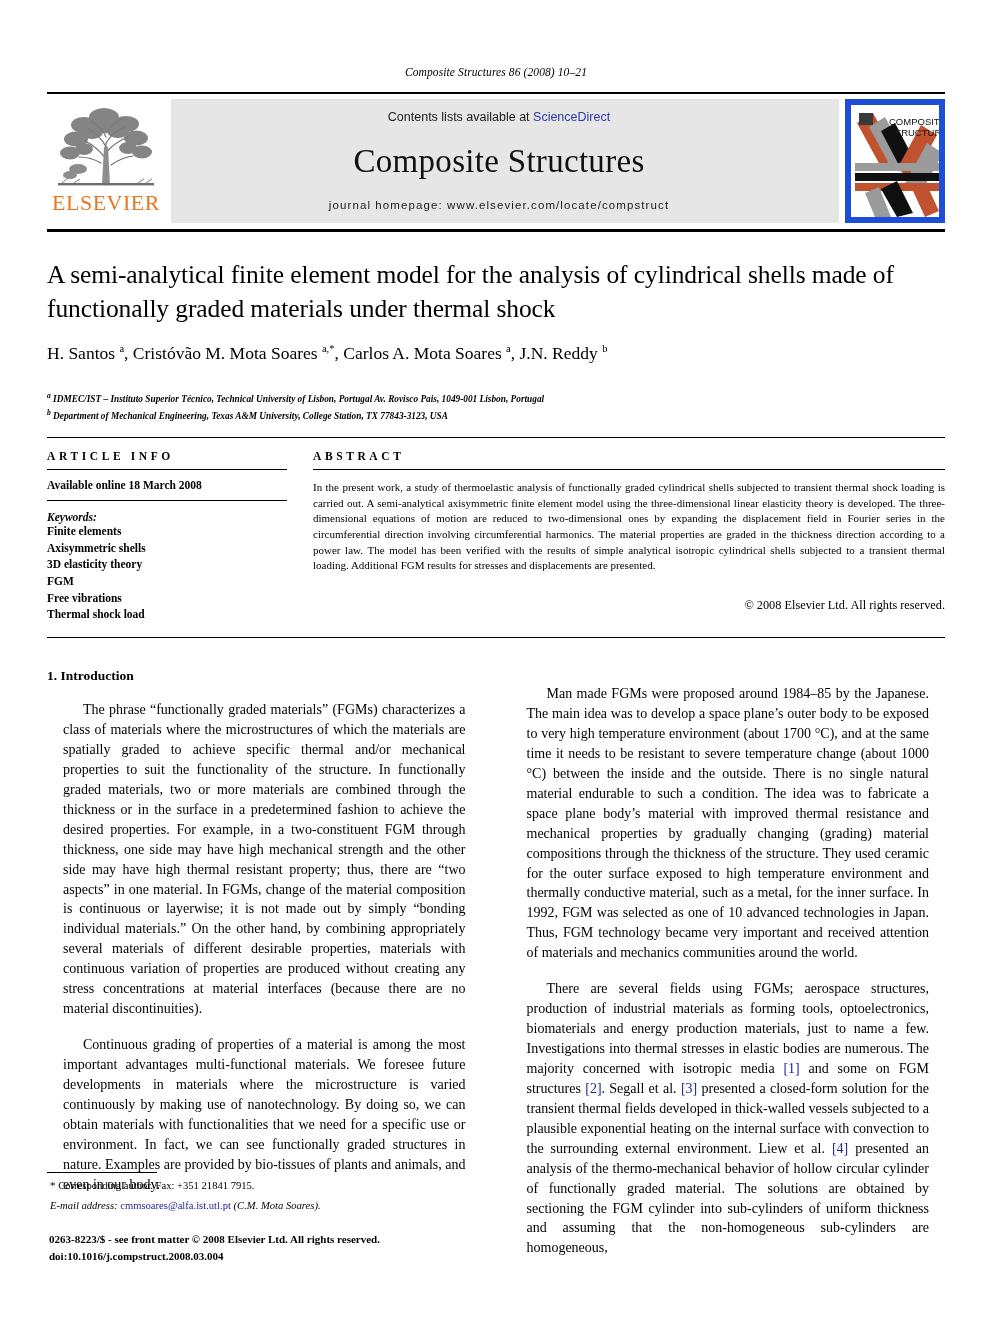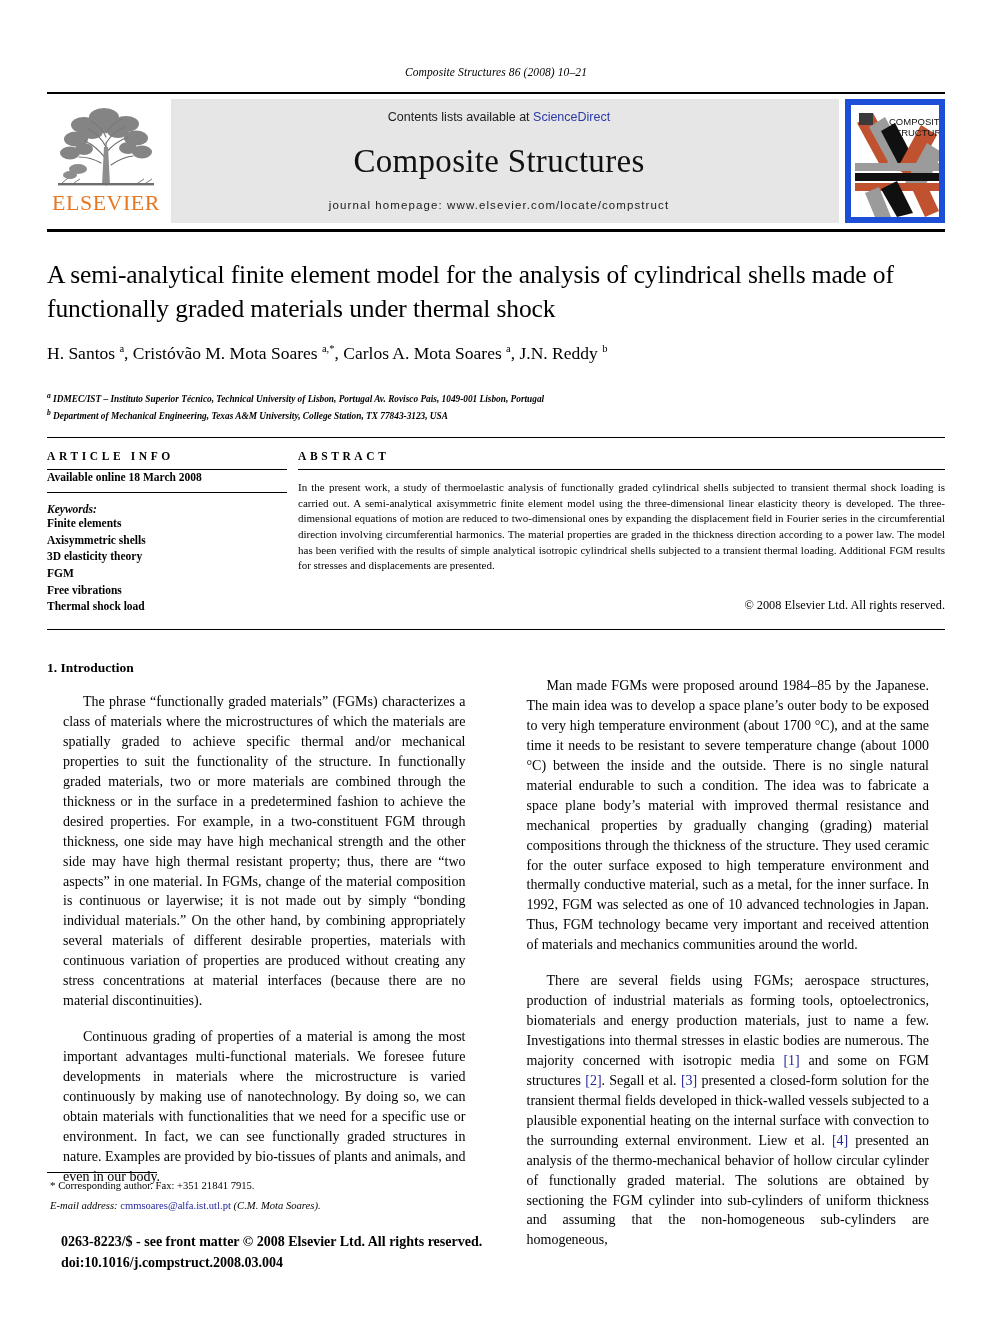--- a/index.html
+++ b/index.html
@@ -132,35 +132,35 @@
   .affil div { white-space: nowrap; }
 
   
   .info-rule {
     margin: 14px 47px 0 47px;
     border-top: 1px solid #000;
   }
   .info-abstract {
     margin: 12px 47px 0 47px;
     display: flex;
-    gap: 11px;
+    gap: 26px;
   }
   .col-info { flex: 0 0 240px; }
   .col-abs  { flex: 1 1 auto; }
   .sec-label {
     font-family: "Liberation Serif", serif;
     font-size: 11.5px;
     font-weight: bold;
     letter-spacing: 3.6px;
   }
   .thin-rule { border-top: 1px solid #000; margin-top: 7px; }
   .avail {
     font-size: 11.5px;
     font-weight: bold;
-    margin-top: 1px;
+    margin-top: 9px;
     margin-bottom: 9px;
   }
   .kw-head {
     font-size: 11.5px;
     font-weight: bold;
     font-style: italic;
     margin-top: 10px;
   }
   .kw-item {
     font-size: 11.5px;
@@ -224,23 +224,23 @@
     margin-top: 4px;
     padding-left: 11px;
     text-indent: -8px;
   }
   .foot-line .star { font-size: 11px; }
   .foot-mail { font-style: italic; }
   .mailto { color: #24249b; font-style: normal; }
 
   .issn-block {
     position: absolute;
-    left: 61px;
+    left: 49px;
     top: 1231px;
-    font-size: 14px;
+    font-size: 11px;
     font-weight: bold;
     line-height: 1.5;
     width: 440px;
   }
 </style>
 </head>
 <body>
 
 <div class="page">
 

